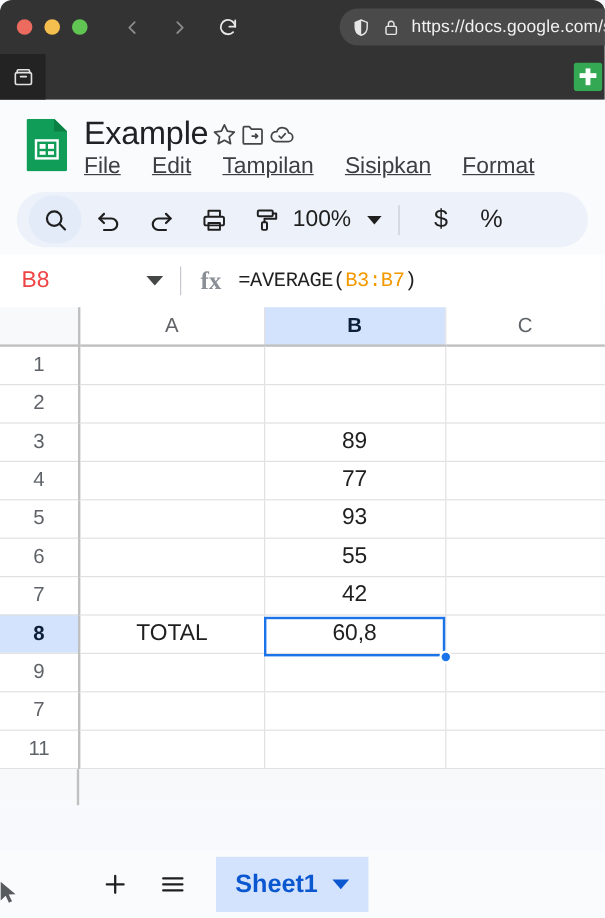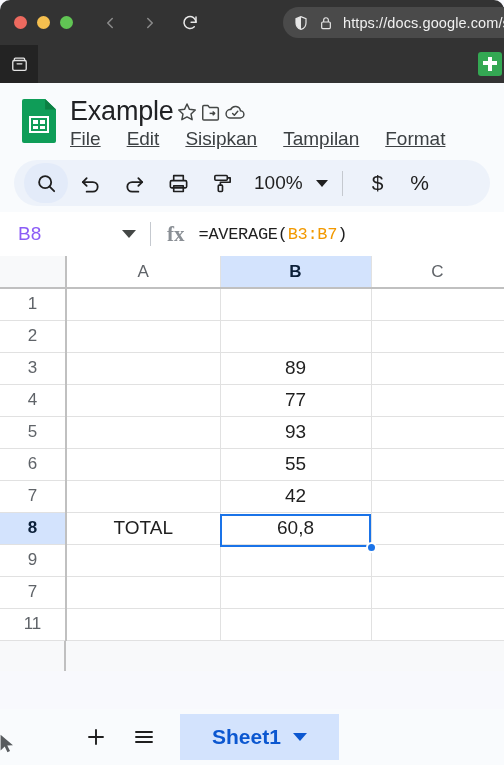--- a/index.html
+++ b/index.html
@@ -67,29 +67,29 @@
   .menu-row { display:flex; gap:26px; margin-top:1px; }
   .menu-item { font-size:19px; color:#3c4043; white-space:nowrap;text-decoration:underline; }
 
   .toolbar {
     margin:10px 14px 0 14px; height:46px; background:#edf2fa; border-radius:24px;
     display:flex; align-items:center; padding-left:10px; gap:0;
   }
   .tb-btn { width:44px; height:40px; display:flex; align-items:center; justify-content:center; border-radius:20px; }
   .tb-btn.active { background:#e3ebf9; }
   .tb-btn svg { width:23px; height:23px; color:#1f1f1f; }
-  .zoom-ctl { display:flex; align-items:center; gap:13px; margin-left:10px; }
+  .zoom-ctl { display:flex; align-items:center; gap:13px; }
   .zoom-val { font-size:19px; color:#1f1f1f; }
   .caret { width:0;height:0;border-left:6px solid transparent;border-right:6px solid transparent;border-top:7px solid #1f1f1f; }
   .tb-div { width:1px; height:25px; background:#c5c9cf; margin:0 14px; }
   .tb-txt { font-size:21px; color:#1f1f1f; width:42px; text-align:center; }
 
   .formula-bar { height:44px; display:flex; align-items:center; background:#fff; margin-top:6px; }
   .namebox { width:150px; display:flex; align-items:center; padding-left:18px; }
-  .namebox .nb-text { font-size:19px; color:#8b5cf6; flex:1; }
+  .namebox .nb-text { font-size:19px; color:#ef4444; flex:1; }
   .nb-caret { width:0;height:0;border-left:7px solid transparent;border-right:7px solid transparent;border-top:8px solid #444746; margin-right:14px;}
   .fb-div { width:1px; height:24px; background:#c5c9cf; }
   .fx { font-family:"Liberation Serif", serif; font-size:21px; color:#8a8f95; margin:0 14px 0 16px; font-weight:600; }
   .formula {
     font-family:"Liberation Mono", monospace; font-size:17px; color:#1f1f1f; letter-spacing:-.3px; white-space:nowrap;
   }
   .formula .ref { color:#f29900; }
 
   
   .grid-wrap { position:relative; background:#fff; }
@@ -122,21 +122,21 @@
   .below-grid .bl { width:66px; background:#f8f9fa; border-right:2px solid #c0c0c0; }
 
   
   .sheetbar {
     position:absolute; left:0; bottom:0; width:504px; height:56px; background:#f9fbfd;
     display:flex; align-items:center; padding-left:72px; gap:0;
   }
   .sb-btn { width:48px; height:44px; display:flex; align-items:center; justify-content:center; }
   .sb-btn svg { width:24px; height:24px; color:#1f1f1f; }
   .sheet-tab {
-    height:46px; display:flex; align-items:center; gap:12px; padding:0 32px;
+    height:46px; display:flex; align-items:center; gap:12px; padding:0 16px;
     background:#d3e3fd; color:#0b57d0; font-size:21px; font-weight:700; margin-left:12px;
   }
   .sheet-tab .tcaret { width:0;height:0;border-left:7px solid transparent;border-right:7px solid transparent;border-top:8px solid #0b57d0; }
   .cursor-arrow { position:absolute; left:-4px; bottom:8px; width:22px; height:26px; color:#3c4043; opacity:.85; }
 </style>
 </head>
 <body>
 
 <div class="screen">
 
@@ -217,22 +217,22 @@
               <polyline points="13.8 11.4 16 13.5 13.8 15.6"></polyline>
             </svg>
           <svg class="titleico" viewBox="0 0 24 24" fill="none" stroke="currentColor" stroke-width="1.6" stroke-linecap="round" stroke-linejoin="round">
               <path d="M6.4 18.5h11.2a3.9 3.9 0 0 0 .4-7.8 5.6 5.6 0 0 0-10.7-1.3 4.4 4.4 0 0 0-.9 9.1z"></path>
               <polyline points="9.4 13.6 11.3 15.5 15 11.3"></polyline>
             </svg>
         </div>
         <div class="menu-row">
           <span class="menu-item">File</span>
           <span class="menu-item">Edit</span>
+          <span class="menu-item">Tampilan</span>
           <span class="menu-item">Sisipkan</span>
-          <span class="menu-item">Tampilan</span>
           <span class="menu-item">Format</span>
         </div>
       </div>
     </div>
 
     <div class="toolbar">
       <div class="tb-btn active">
         <svg viewBox="0 0 24 24" fill="none" stroke="currentColor" stroke-width="1.9" stroke-linecap="round">
             <circle cx="10.6" cy="10.6" r="6.3"></circle>
             <path d="M15.3 15.3 20 20"></path>

